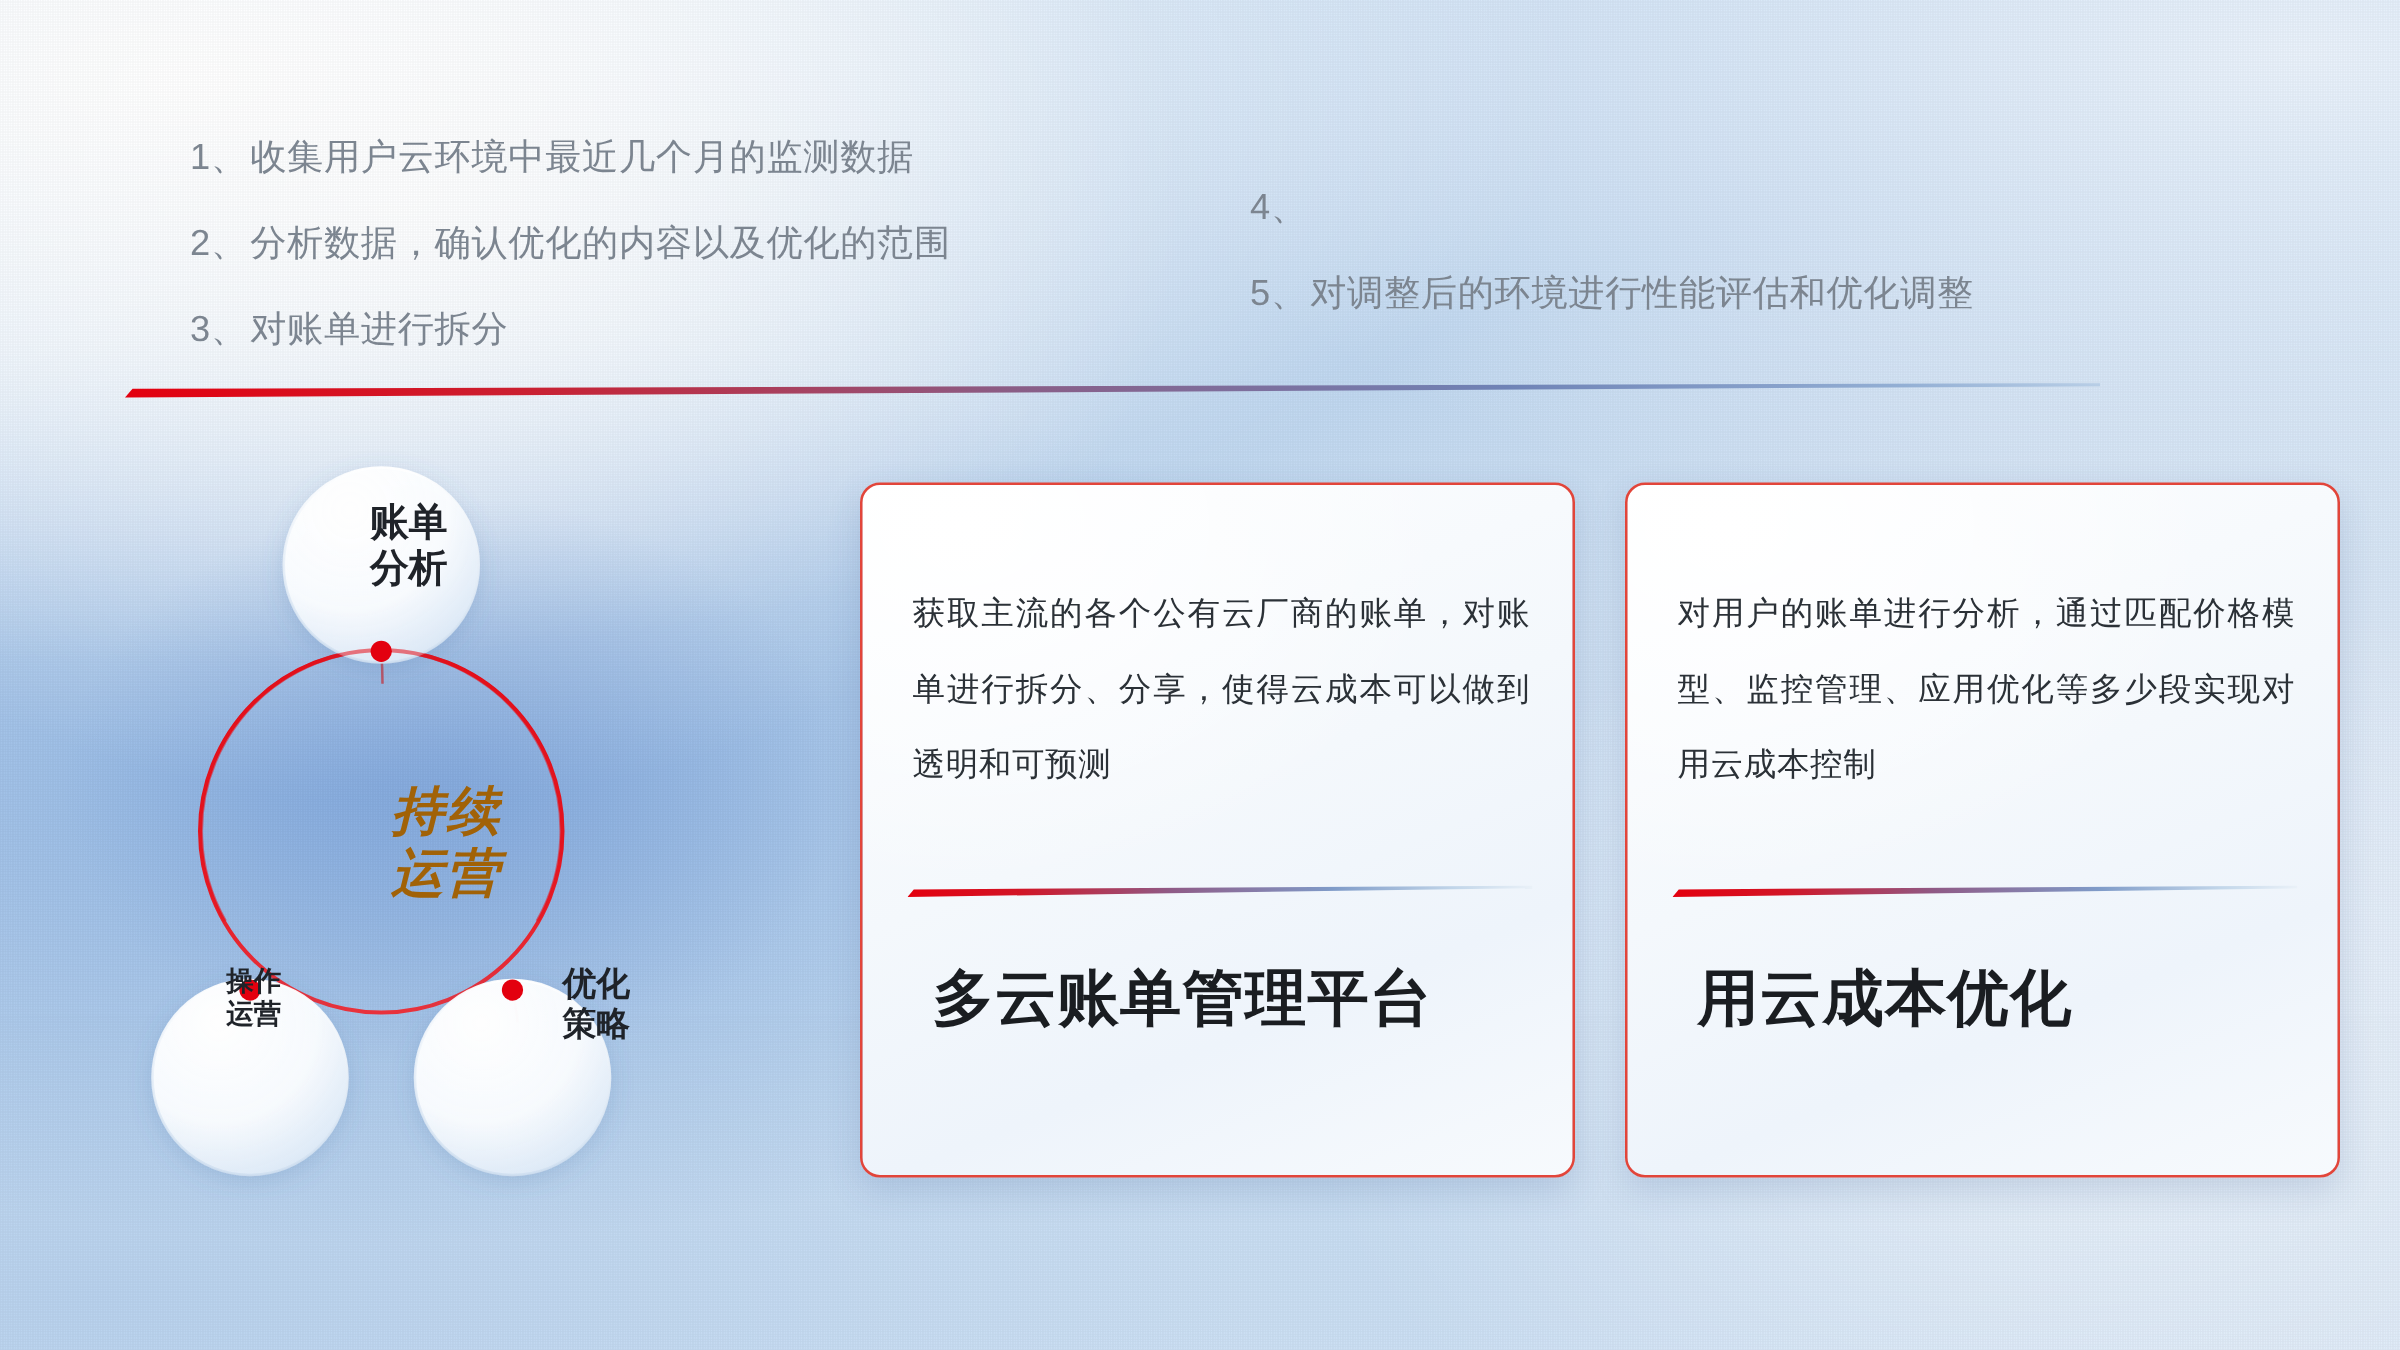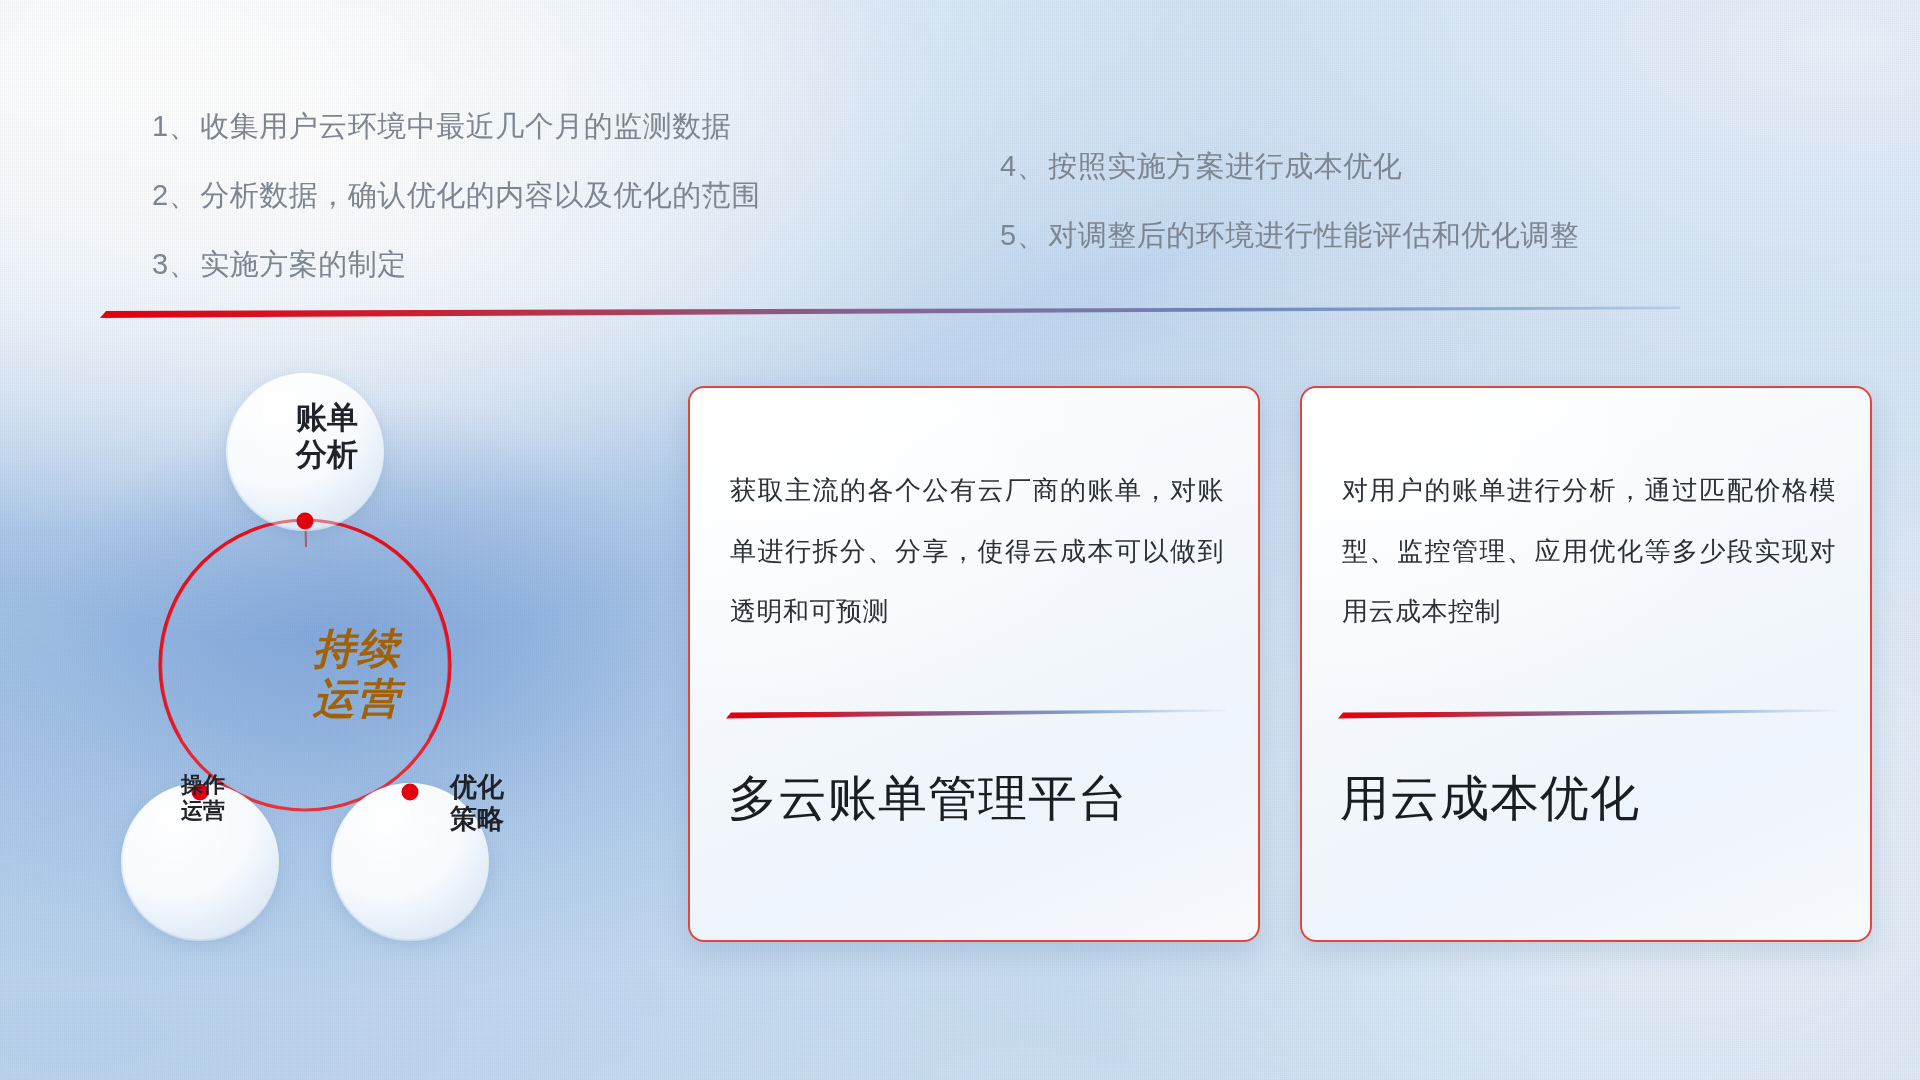--- a/index.html
+++ b/index.html
@@ -82,22 +82,22 @@
   }
   #card-1 { left:688px;  }
   #card-2 { left:1300px; }
   .card-body {
     position:absolute; left:40px; right:34px; top:72px;
     font-size:26px; color:#2b3137; line-height:2.33;
     letter-spacing:.5px; text-align:justify;
   }
   .card-rule { position:absolute; left:36px; width:500px; top:318px; height:11px; }
   .card-title {
-    position:absolute; left:38px; right:30px; top:378px;
-    font-size:49px; font-weight:normal; color:#1a1d21; letter-spacing:1px;
+    position:absolute; left:56px; right:30px; top:378px;
+    font-size:49px; font-weight:bold; color:#1a1d21; letter-spacing:1px;
     white-space:nowrap;
   }
 </style>
 </head>
 <body>
 
 <div id="bg-root">
   <div class="bg-base"></div>
   <div class="bg-glow-a"></div>
   <div class="bg-glow-b"></div>
@@ -111,28 +111,27 @@
     <div class="step-row">
       <span class="step-num">1、</span>
       <span class="step-text">收集用户云环境中最近几个月的监测数据</span>
     </div>
     <div class="step-row">
       <span class="step-num">2、</span>
       <span class="step-text">分析数据，确认优化的内容以及优化的范围</span>
     </div>
     <div class="step-row">
       <span class="step-num">3、</span>
-      <span class="step-text">实施方案的制定</span>
+      <span class="step-text">对账单进行拆分</span>
     </div>
   </div>
 
   <div class="col col-right">
     <div class="step-row">
       <span class="step-num">4、</span>
-      <span class="step-text">按照实施方案进行成本优化</span>
     </div>
     <div class="step-row">
       <span class="step-num">5、</span>
       <span class="step-text">对调整后的环境进行性能评估和优化调整</span>
     </div>
   </div>
 </div>
 
 <div id="top-divider">
   <svg width="1580" height="14" viewBox="0 0 1580 14" xmlns="http://www.w3.org/2000/svg">

